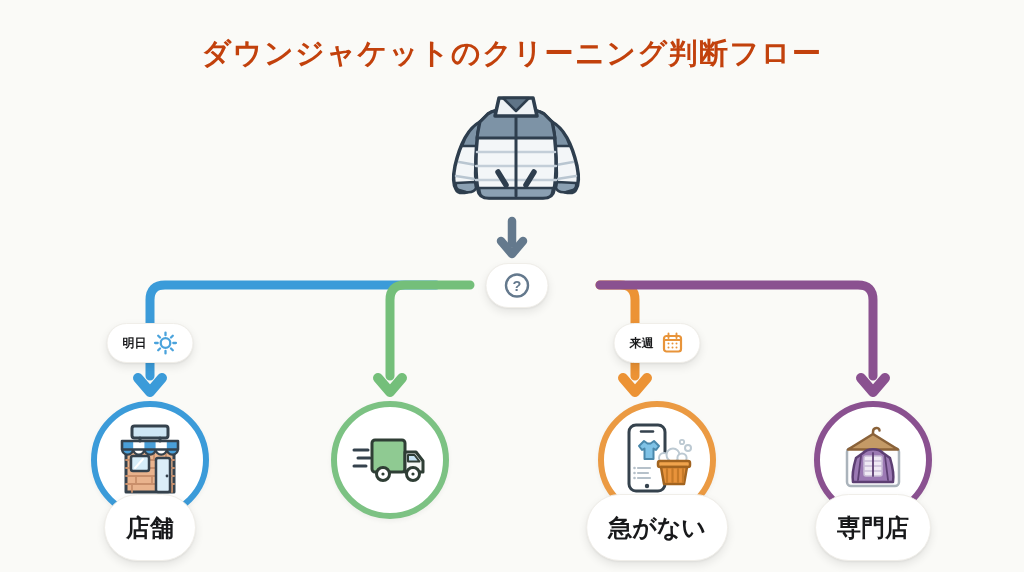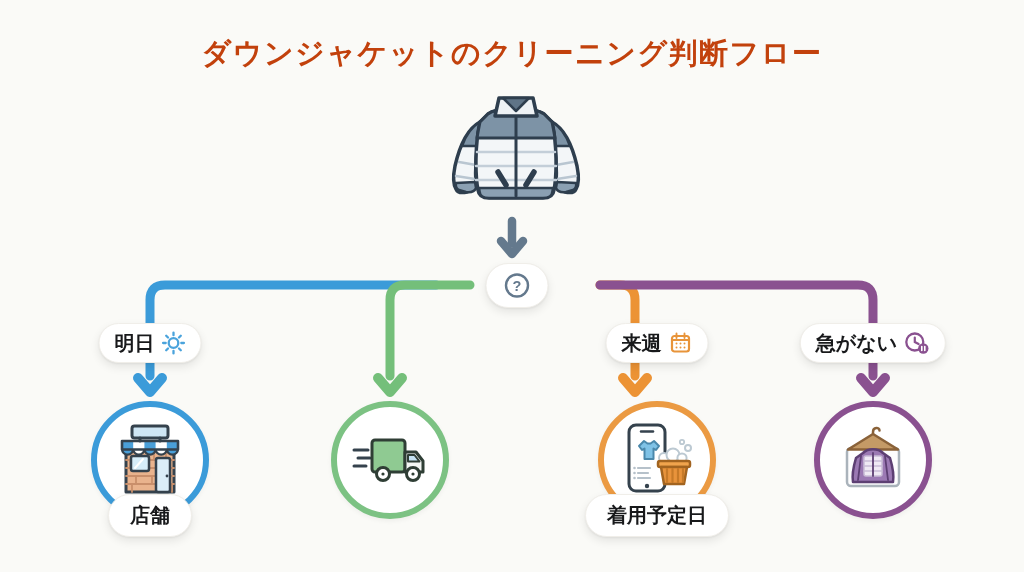--- a/index.html
+++ b/index.html
@@ -7,22 +7,22 @@
           font-family:"Liberation Sans","DejaVu Sans",sans-serif;}
   .title{position:absolute;top:34px;left:0;width:100%;text-align:center;margin:0;
          font-size:29px;font-weight:800;letter-spacing:1.5px;color:#c2410c;}
   .flow-svg{position:absolute;left:0;top:0;z-index:1;}
   .jacket-wrap{position:absolute;left:516px;top:92px;transform:translateX(-50%);z-index:2;}
   .pill{position:absolute;transform:translateX(-50%);display:flex;align-items:center;justify-content:center;
         background:#fff;border-radius:999px;border:1px solid #f0eee9;
         box-shadow:0 1px 2px rgba(0,0,0,.05),0 4px 10px rgba(0,0,0,.09);
         font-weight:800;color:#18191b;white-space:nowrap;}
   .root-pill{left:517px;top:263px;height:43px;padding:0 17px;font-size:21px;gap:8px;z-index:4;}
-  .cond-pill{top:323px;height:38px;padding:0 15px;font-size:20px;gap:7px;z-index:3;}
-  .result-pill{top:494px;height:41px;padding:0 21px;font-size:20px;z-index:5;}
+  .cond-pill{top:323px;height:38px;padding:0 15px;font-size:12px;gap:7px;z-index:3;}
+  .result-pill{top:494px;height:41px;padding:12px 21px;font-size:24px;z-index:5;}
   .node-circle{position:absolute;top:401px;width:106px;height:106px;border-radius:50%;background:#fff;
                transform:translateX(-50%);display:flex;align-items:center;justify-content:center;z-index:2;
                box-shadow:0 2px 5px rgba(0,0,0,.05);}
   .b1{left:150px}.b2{left:390px}.b3{left:657px}.b4{left:873px}
   .ring-blue{border:6px solid #3b9bd9}.ring-green{border:6px solid #7cc283}
   .ring-orange{border:6px solid #eb9a42}.ring-purple{border:6px solid #8a5190}
   .icn{display:block;}
 </style>
 </head>
 <body>
@@ -124,29 +124,20 @@
         <circle cx="8" cy="12.5" r="1"></circle>
           <circle cx="12" cy="12.5" r="1"></circle>
           <circle cx="16" cy="12.5" r="1"></circle>
         <circle cx="8" cy="16.5" r="1"></circle>
           <circle cx="12" cy="16.5" r="1"></circle>
           <circle cx="16" cy="16.5" r="1"></circle>
       </g>
     </svg>
   </div>
 
-  <div class="pill cond-pill b4">
-    <span>急がない</span>
-    <svg class="icn" width="26" height="24" viewBox="0 0 26 24">
-      <circle cx="11" cy="11" r="8.5" fill="#fff" stroke="#8a5190" stroke-width="2.3"></circle>
-      <path d="M11 6.5 V11 L14.8 13" fill="none" stroke="#8a5190" stroke-width="2.2" stroke-linecap="round"></path>
-      <circle cx="19.5" cy="17.5" r="5.2" fill="#8a5190"></circle>
-      <path d="M18 15.6 V19.4 M21 15.6 V19.4" stroke="#fff" stroke-width="1.6" stroke-linecap="round"></path>
-    </svg>
-  </div>
 
   <div class="node-circle ring-blue b1">
     <svg class="icn" width="80" height="80" viewBox="0 0 80 80">
       <g stroke-linejoin="round" stroke-linecap="round">
         <rect x="16" y="30" width="48" height="42" fill="#e9b38d" stroke="#35424d" stroke-width="3"></rect>
         <g stroke="#c98f6b" stroke-width="1.8">
           <path d="M16 40 H64 M16 48 H64 M16 56 H64 M16 64 H64"></path>
           <path d="M26 32 V40 M44 32 V40 M56 32 V40 M20 40 V48 M38 40 V48 M60 40 V48 M26 56 V64 M42 56 V64 M22 64 V72 M62 64 V72"></path>
         </g>
         <rect x="21" y="36" width="18" height="15" rx="2" fill="#d6edf9" stroke="#35424d" stroke-width="2.5"></rect>
@@ -218,16 +209,19 @@
         <path d="M40 33 V56" stroke="#5d3f73" stroke-width="1.8"></path>
         <path d="M28 36 L25 60 M52 36 L55 60" stroke="#5d3f73" stroke-width="1.8" fill="none"></path>
       </g>
     </svg>
   </div>
 
   <div class="pill result-pill b1">
     <span>店舗</span>
   </div>
   <div class="pill result-pill b3">
-    <span>着用予定日</span>
+    <span>急がない</span>
+  </div>
+  <div class="pill result-pill b4">
+    <span>専門店</span>
   </div>
 
 </div>
 
 </body></html>

